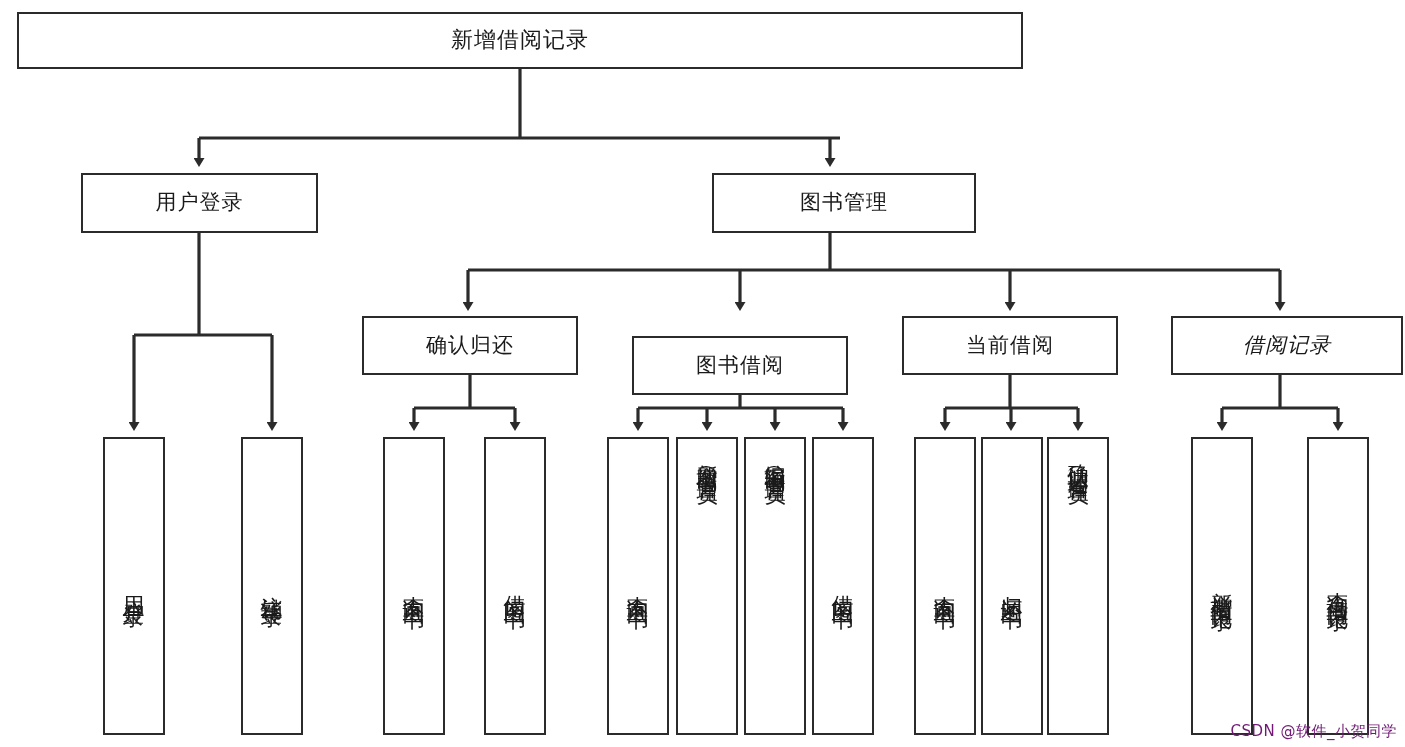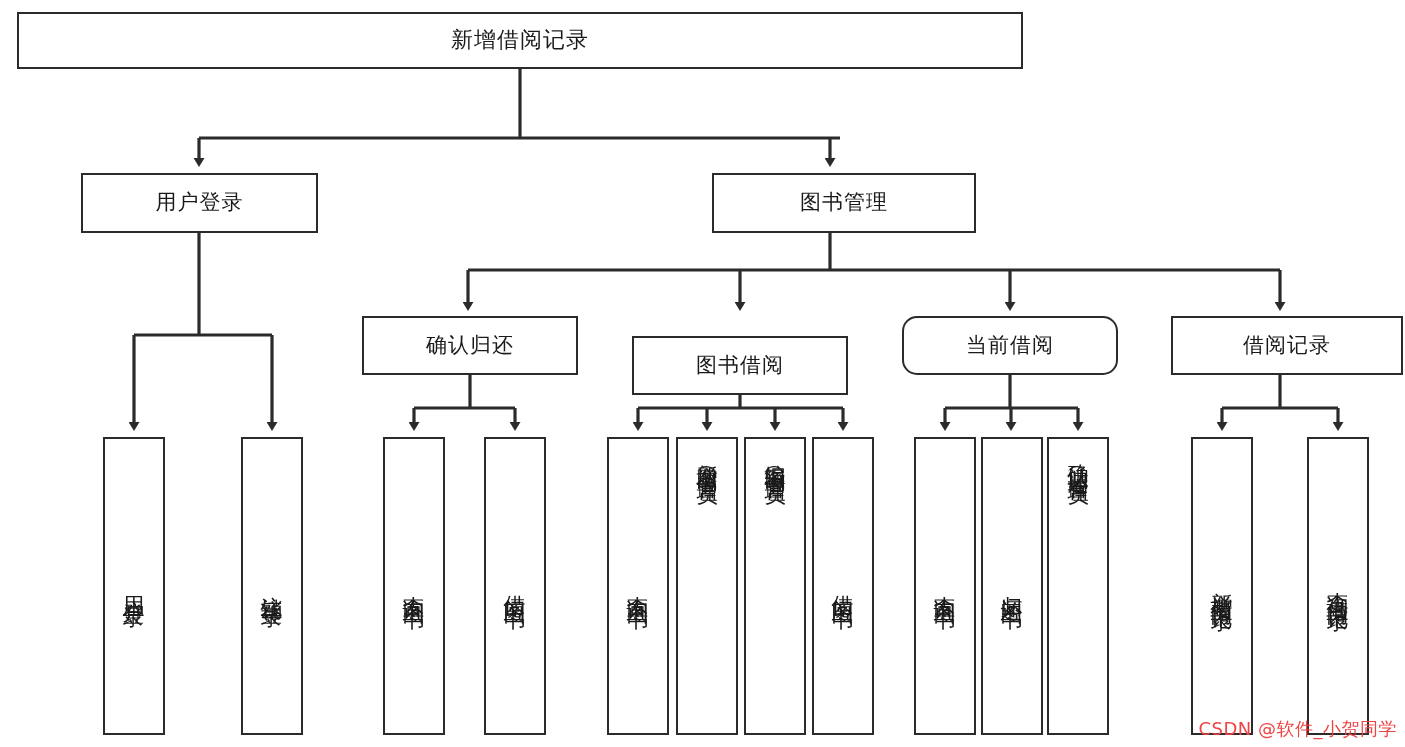--- a/index.html
+++ b/index.html
@@ -50,22 +50,22 @@
     letter-spacing:4px;
     white-space:nowrap;
   }
   .v-node.mid .lbl{font-size:21px;letter-spacing:3px;}
   .v-node.center{align-items:center;padding-top:0;}
 
   .watermark{
     position:absolute;
     right:8px;
     bottom:6px;
-    font-size:18px;
-    color:#ef4444;
+    font-size:15px;
+    color:#701a75;
     white-space:nowrap;
     letter-spacing:0.5px;
   }
 </style>
 </head>
 <body>
 
 <div id="canvas">
 
   <svg class="edges" viewBox="0 0 1405 747">
@@ -128,24 +128,24 @@
   <div class="node h-node" style="left:712px;top:173px;width:264px;height:60px;">
     <span class="lbl">图书管理</span>
   </div>
 
   <div class="node h-node" style="left:362px;top:316px;width:216px;height:59px;">
     <span class="lbl">确认归还</span>
   </div>
   <div class="node h-node" style="left:632px;top:316px;width:216px;height:59px;margin-top:20px;">
     <span class="lbl">图书借阅</span>
   </div>
-  <div class="node h-node" style="left:902px;top:316px;width:216px;height:59px;border-radius:15px;">
+  <div class="node h-node" style="left:902px;top:316px;width:216px;height:59px;">
     <span class="lbl">当前借阅</span>
   </div>
-  <div class="node h-node" style="left:1171px;top:316px;width:232px;height:59px;">
+  <div class="node h-node" style="left:1171px;top:316px;width:232px;height:59px;font-style:italic;">
     <span class="lbl">借阅记录</span>
   </div>
 
   <div class="node v-node center" style="left:103px;top:437px;width:62px;height:298px;">
     <span class="lbl">用户登录</span>
   </div>
   <div class="node v-node center" style="left:241px;top:437px;width:62px;height:298px;">
     <span class="lbl">注销登录</span>
   </div>
 

